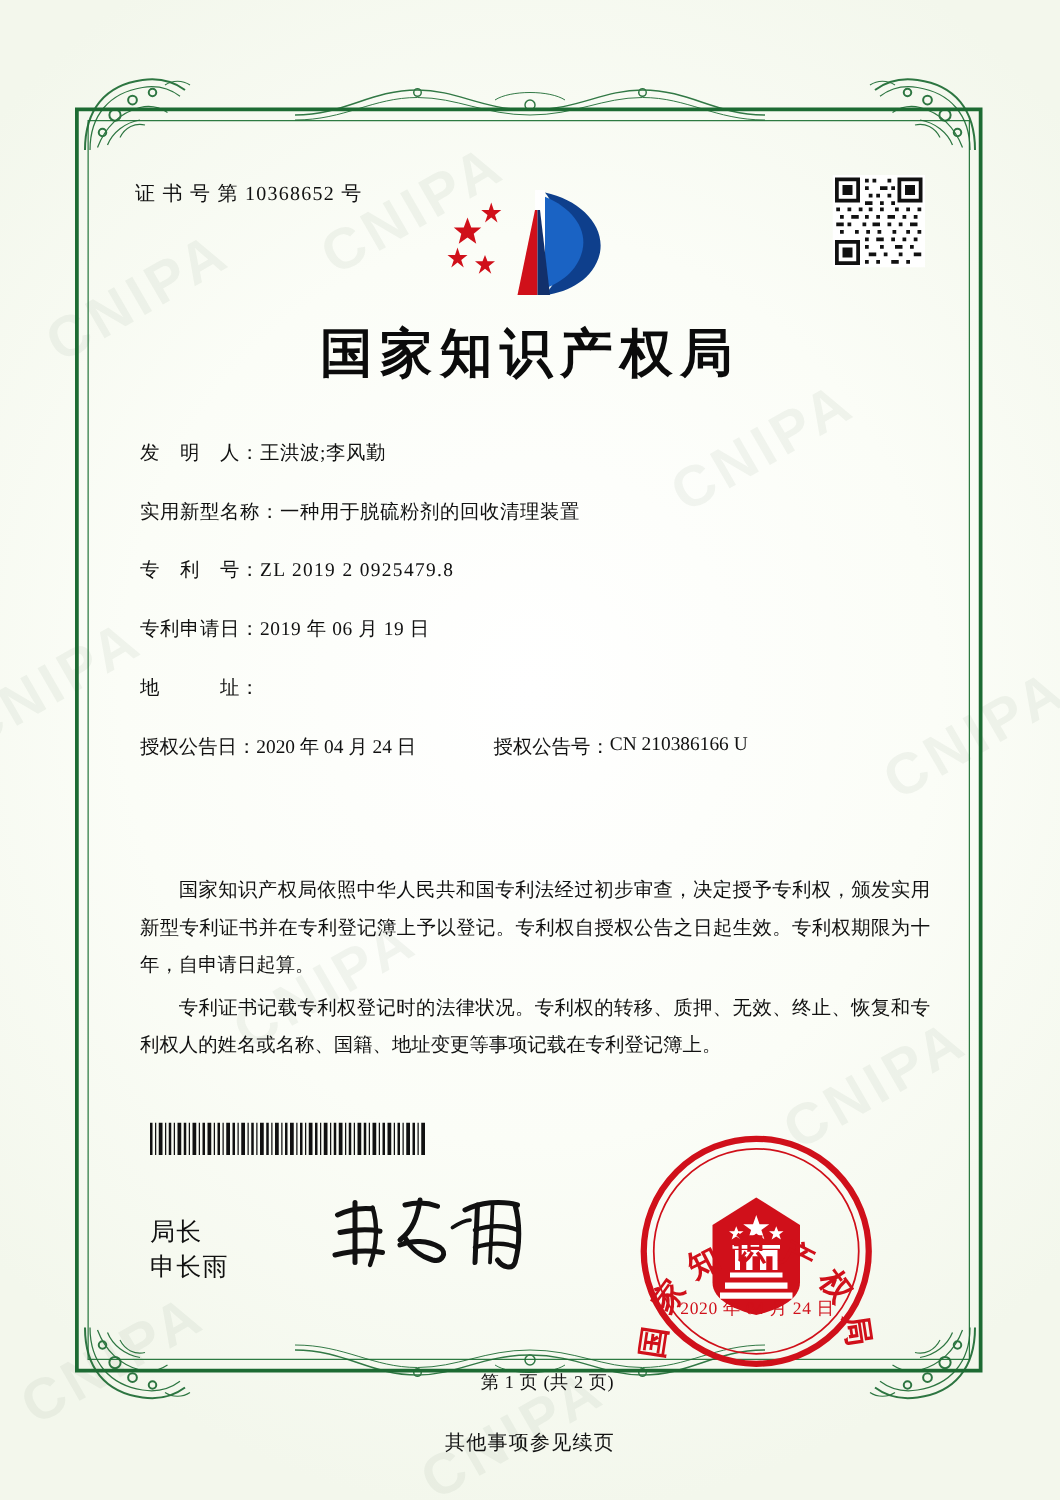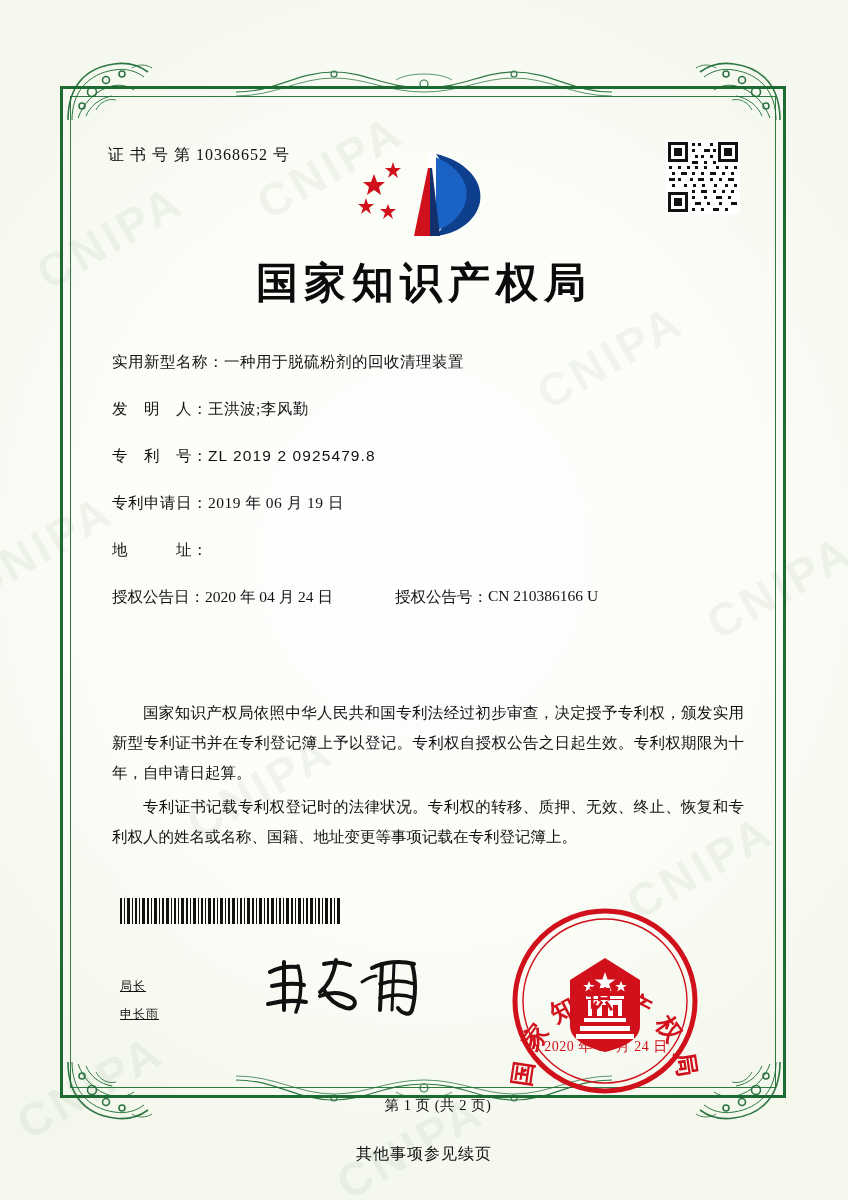--- a/index.html
+++ b/index.html
@@ -139,21 +139,21 @@
   .field .lbl {
     flex: 0 0 auto;
     white-space: pre;
     letter-spacing: 0.5px;
   }
   .field .val {
     flex: 1 1 auto;
     letter-spacing: 0.5px;
   }
   .field .val.mono {
-    font-family: Liberation Sans, sans-serif;
+    font-family: Liberation Serif, serif;
     letter-spacing: 1.1px;
   }
 
   .row-split {
     display: flex;
     align-items: flex-start;
     font-size: 15.5px;
     color: #111;
     margin-bottom: 8px;
   }
@@ -184,25 +184,24 @@
     top: 898px;
     width: 222px;
     height: 26px;
   }
 
   
   .sig-label {
     position: absolute;
     left: 120px;
     top: 972px;
-    font-size: 12px;
+    font-size: 20px;
     line-height: 28px;
     color: #111;
     letter-spacing: 1px;
-    text-decoration: underline;
   }
   .sig-hand {
     position: absolute;
     left: 262px;
     top: 952px;
     width: 190px;
     height: 68px;
   }
 
   
@@ -437,26 +436,26 @@
         <polygon points="22,50 24,56 30,56 25,60 27,66 22,62 17,66 19,60 14,56 20,56"></polygon>
         <polygon points="44,56 46,61 52,61 47,65 49,71 44,67 39,71 41,65 36,61 42,61"></polygon>
       </g>
     </svg>
   </div>
 
   <div class="title">国家知识产权局</div>
 
   <div class="fields">
     <div class="field">
+      <span class="lbl">发　明　人：</span>
+      <span class="val">王洪波;李风勤</span>
+    </div>
+    <div class="field">
       <span class="lbl">实用新型名称：</span>
       <span class="val">一种用于脱硫粉剂的回收清理装置</span>
-    </div>
-    <div class="field">
-      <span class="lbl">发　明　人：</span>
-      <span class="val">王洪波;李风勤</span>
     </div>
     <div class="field">
       <span class="lbl">专　利　号：</span>
       <span class="val mono">ZL 2019 2 0925479.8</span>
     </div>
     <div class="field">
       <span class="lbl">专利申请日：</span>
       <span class="val">2019 年 06 月 19 日</span>
     </div>
     <div class="field">

